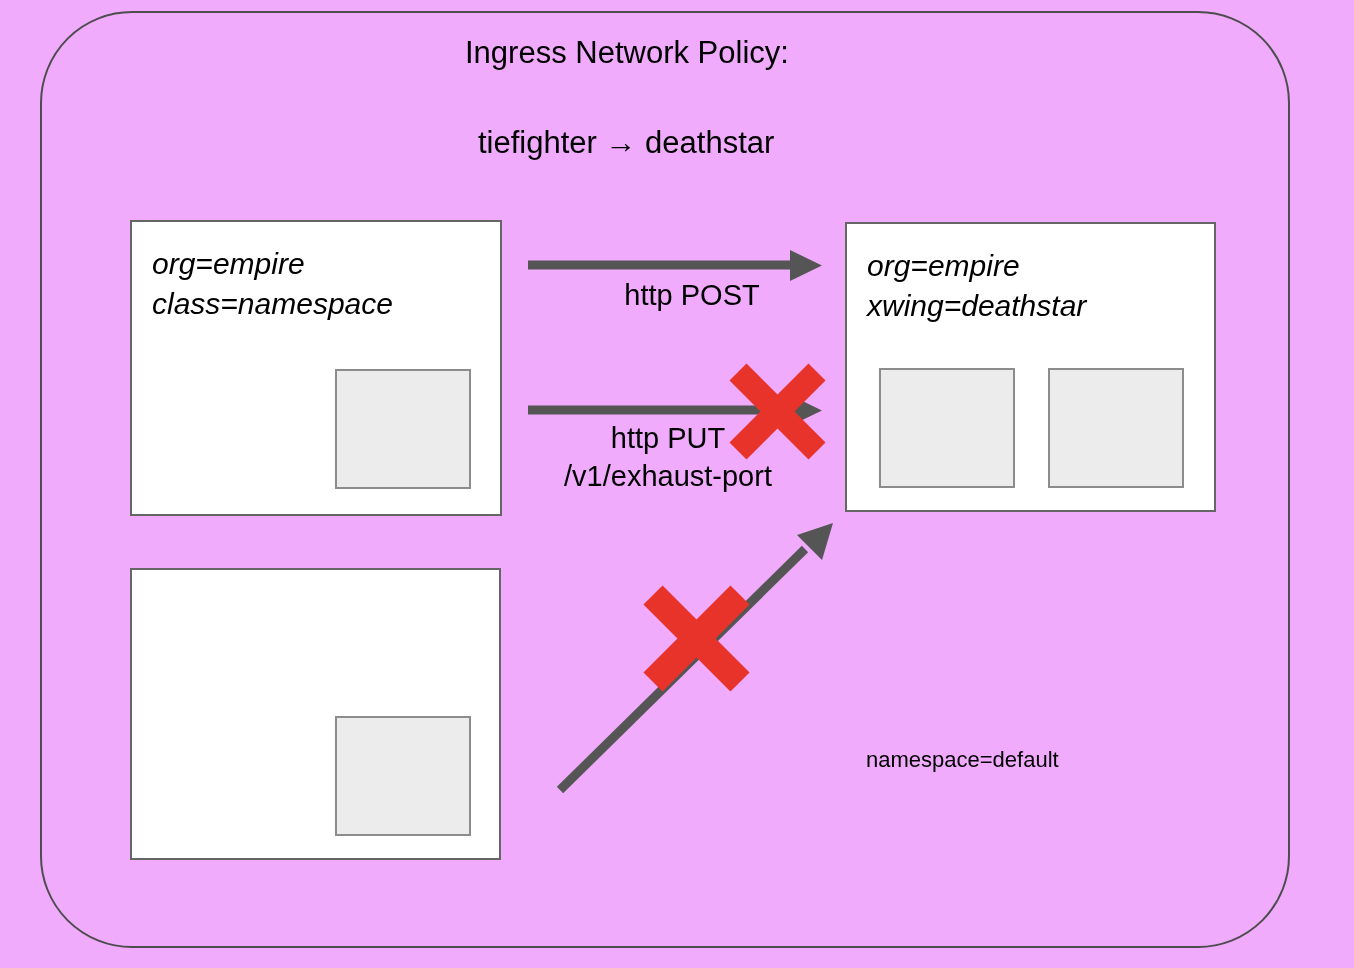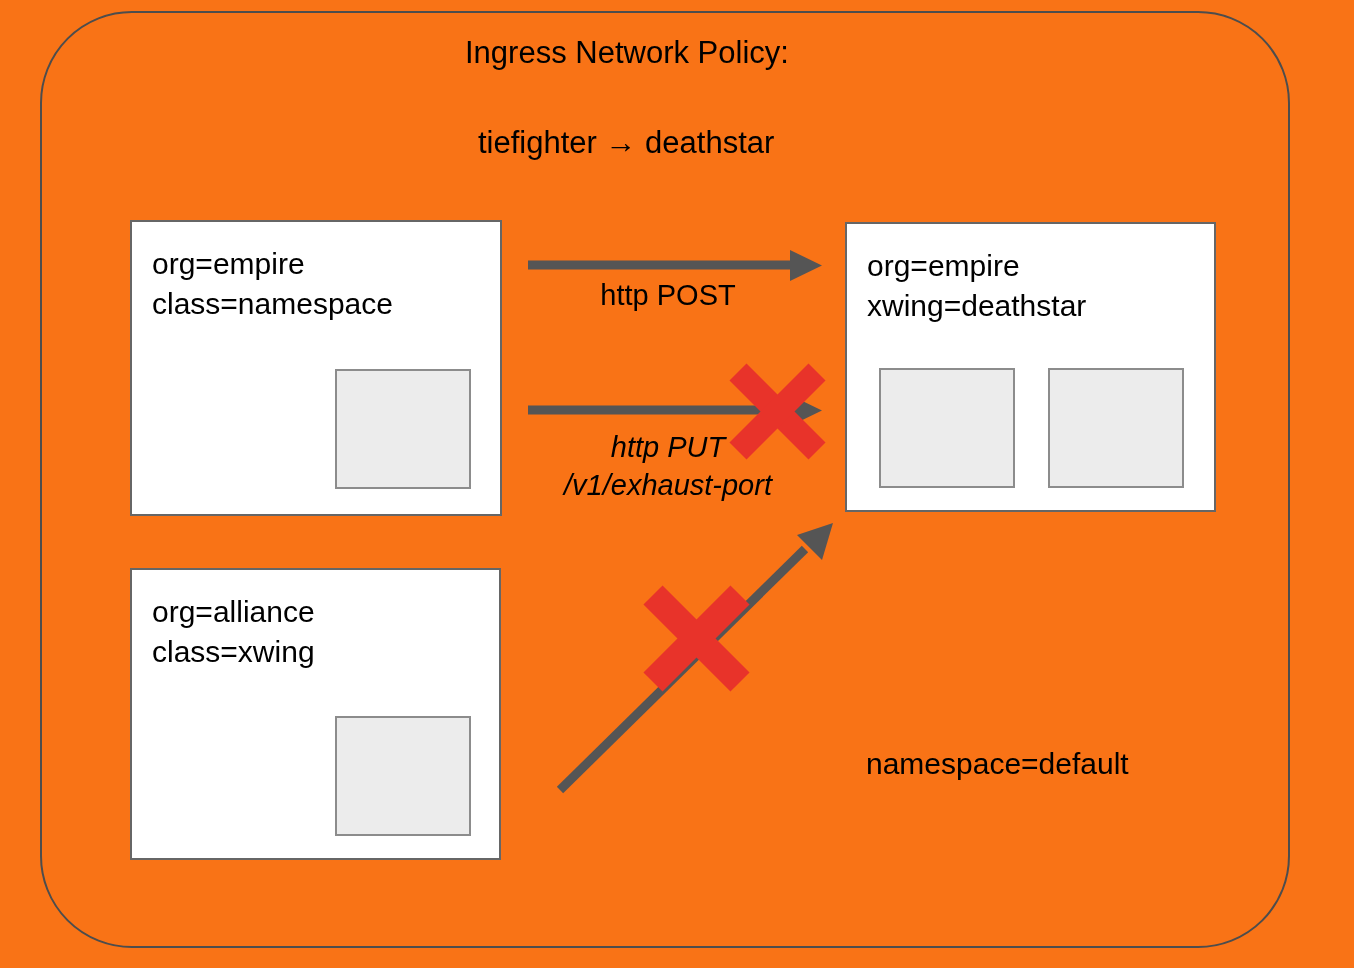--- a/index.html
+++ b/index.html
@@ -8,21 +8,21 @@
     background: #ffffff;
   }
   body {
     font-family: "Liberation Sans", sans-serif;
     -webkit-font-smoothing: antialiased;
   }
   #canvas {
     position: relative;
     width: 1354px;
     height: 968px;
-    background: #f97316;
+    background: #f0abfc;
     overflow: hidden;
   }
 
   
   .cluster-boundary {
     position: absolute;
     left: 40px;
     top: 11px;
     width: 1250px;
     height: 937px;
@@ -62,21 +62,21 @@
 
   .endpoint-labels {
     position: absolute;
     left: 20px;
     top: 22px;
     font-size: 30px;
     line-height: 40px;
     color: #000000;
     white-space: nowrap;
   }
-  .endpoint-labels span { display: block; }
+  .endpoint-labels span { display: block; font-style: italic; }
 
   
   .pod-placeholder {
     position: absolute;
     background: #ececec;
     border: 2px solid #8c8c8c;
     box-sizing: border-box;
   }
   #pod-tiefighter { left: 203px; top: 147px; width: 136px; height: 120px; }
   #pod-xwing      { left: 203px; top: 146px; width: 136px; height: 120px; }
@@ -95,29 +95,29 @@
   
   .flow-label {
     position: absolute;
     color: #000000;
     font-size: 29px;
     line-height: 38px;
     text-align: center;
     white-space: nowrap;
   }
   .flow-label span { display: block; }
-  #label-flow-allowed { left: 468px; top: 276px; width: 400px; }
-  #label-flow-denied  { left: 468px; top: 428px; width: 400px; font-style: italic; }
+  #label-flow-allowed { left: 492px; top: 276px; width: 400px; }
+  #label-flow-denied  { left: 468px; top: 419px; width: 400px; }
 
   
   #namespace-label {
     position: absolute;
     left: 866px;
     top: 747px;
-    font-size: 30px;
+    font-size: 22px;
     color: #000000;
     white-space: nowrap;
   }
 </style>
 </head>
 <body>
 
 <div id="canvas">
 
   <div class="cluster-boundary"></div>
@@ -138,24 +138,20 @@
   <div class="endpoint-box" id="box-deathstar">
     <div class="endpoint-labels">
       <span>org=empire</span>
       <span>xwing=deathstar</span>
     </div>
     <div class="pod-placeholder" id="pod-deathstar-1"></div>
     <div class="pod-placeholder" id="pod-deathstar-2"></div>
   </div>
 
   <div class="endpoint-box" id="box-xwing">
-    <div class="endpoint-labels">
-      <span>org=alliance</span>
-      <span>class=xwing</span>
-    </div>
     <div class="pod-placeholder" id="pod-xwing"></div>
   </div>
 
   <svg class="arrow-layer" viewBox="0 0 1354 968" width="1354" height="968">
 
     <g>
       <line x1="528" y1="265" x2="792" y2="265" stroke="#555555" stroke-width="9"></line>
       <polygon points="790,250 822,265.5 790,281" fill="#555555"></polygon>
     </g>
 

